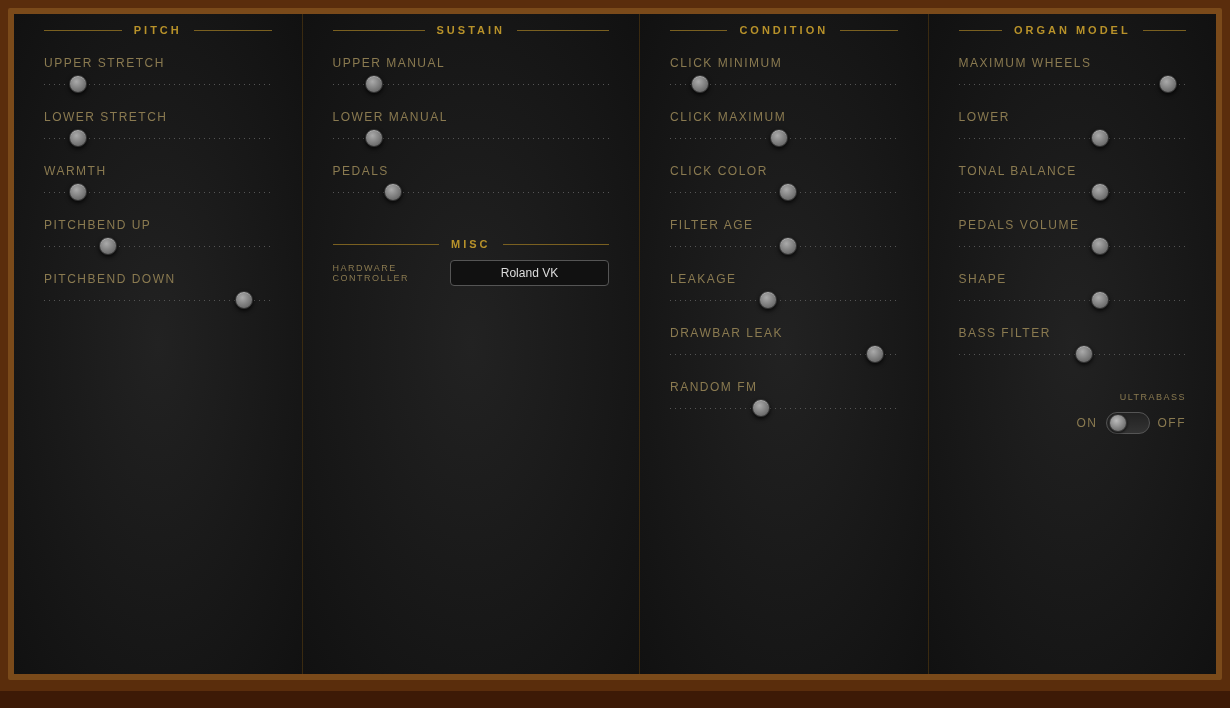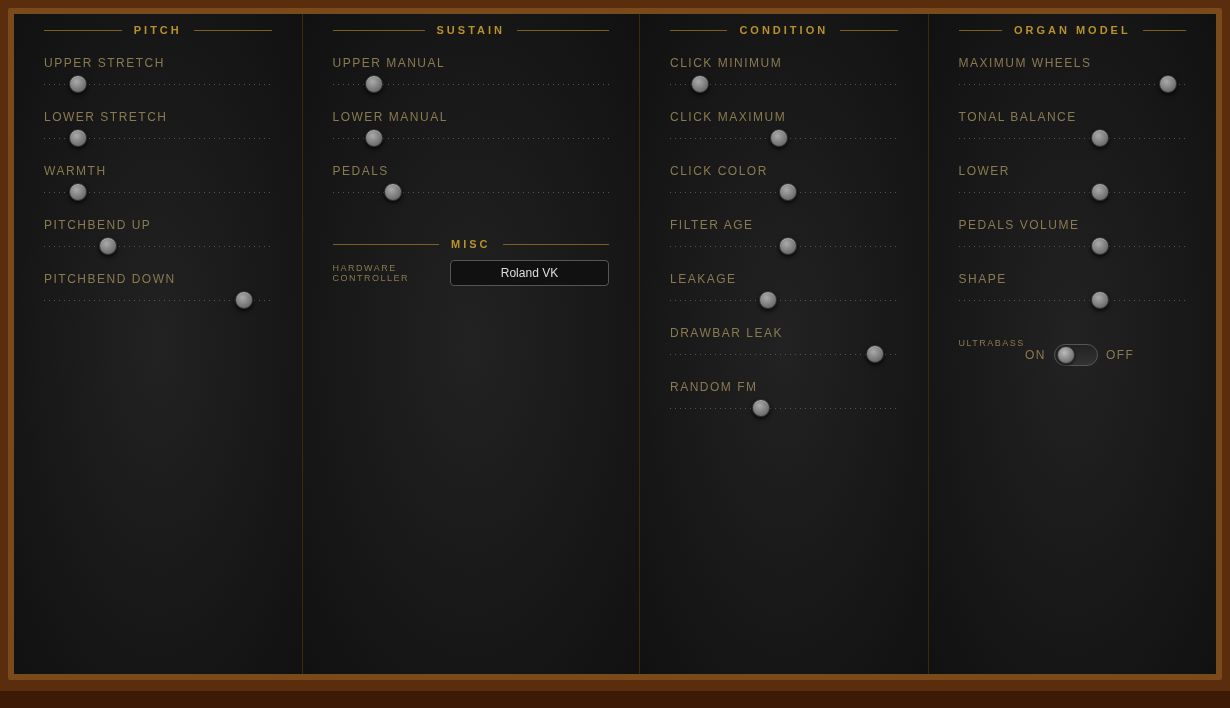--- a/index.html
+++ b/index.html
@@ -344,53 +344,60 @@
 
     <div class="slider-section">
       <div class="slider-label">MAXIMUM WHEELS</div>
       <div class="slider-track-wrap">
         <div class="slider-ticks"></div>
         <div class="slider-thumb" style="left:92%"></div>
       </div>
     </div>
 
     <div class="slider-section">
+      <div class="slider-label">LOWER</div>
+      <div class="slider-track-wrap">
+        <div class="slider-ticks"></div>
+        <div class="slider-thumb" style="left:62%"></div>
+      </div>
+    </div>
+
+    <div class="slider-section">
       <div class="slider-label">TONAL BALANCE</div>
       <div class="slider-track-wrap">
         <div class="slider-ticks"></div>
         <div class="slider-thumb" style="left:62%"></div>
       </div>
     </div>
 
     <div class="slider-section">
-      <div class="slider-label">LOWER</div>
+      <div class="slider-label">PEDALS VOLUME</div>
       <div class="slider-track-wrap">
         <div class="slider-ticks"></div>
         <div class="slider-thumb" style="left:62%"></div>
       </div>
     </div>
 
     <div class="slider-section">
-      <div class="slider-label">PEDALS VOLUME</div>
+      <div class="slider-label">SHAPE</div>
       <div class="slider-track-wrap">
         <div class="slider-ticks"></div>
         <div class="slider-thumb" style="left:62%"></div>
       </div>
     </div>
 
     <div class="slider-section">
-      <div class="slider-label">SHAPE</div>
-      <div class="slider-track-wrap">
-        <div class="slider-ticks"></div>
-        <div class="slider-thumb" style="left:62%"></div>
-      </div>
-    </div>
-
-
-    <div style="margin-top:12px; display:flex; flex-direction:row; align-items:flex-start;">
+      <div class="slider-label">BASS FILTER</div>
+      <div class="slider-track-wrap">
+        <div class="slider-ticks"></div>
+        <div class="slider-thumb" style="left:55%"></div>
+      </div>
+    </div>
+
+    <div style="margin-top:12px; display:flex; flex-direction:column; align-items:flex-end;">
       <div class="toggle-label-title">ULTRABASS</div>
       <div class="toggle-row">
         <span class="toggle-label-text">ON</span>
         <div class="toggle-switch">
           <div class="toggle-knob"></div>
         </div>
         <span class="toggle-label-text">OFF</span>
       </div>
     </div>
   </div>

